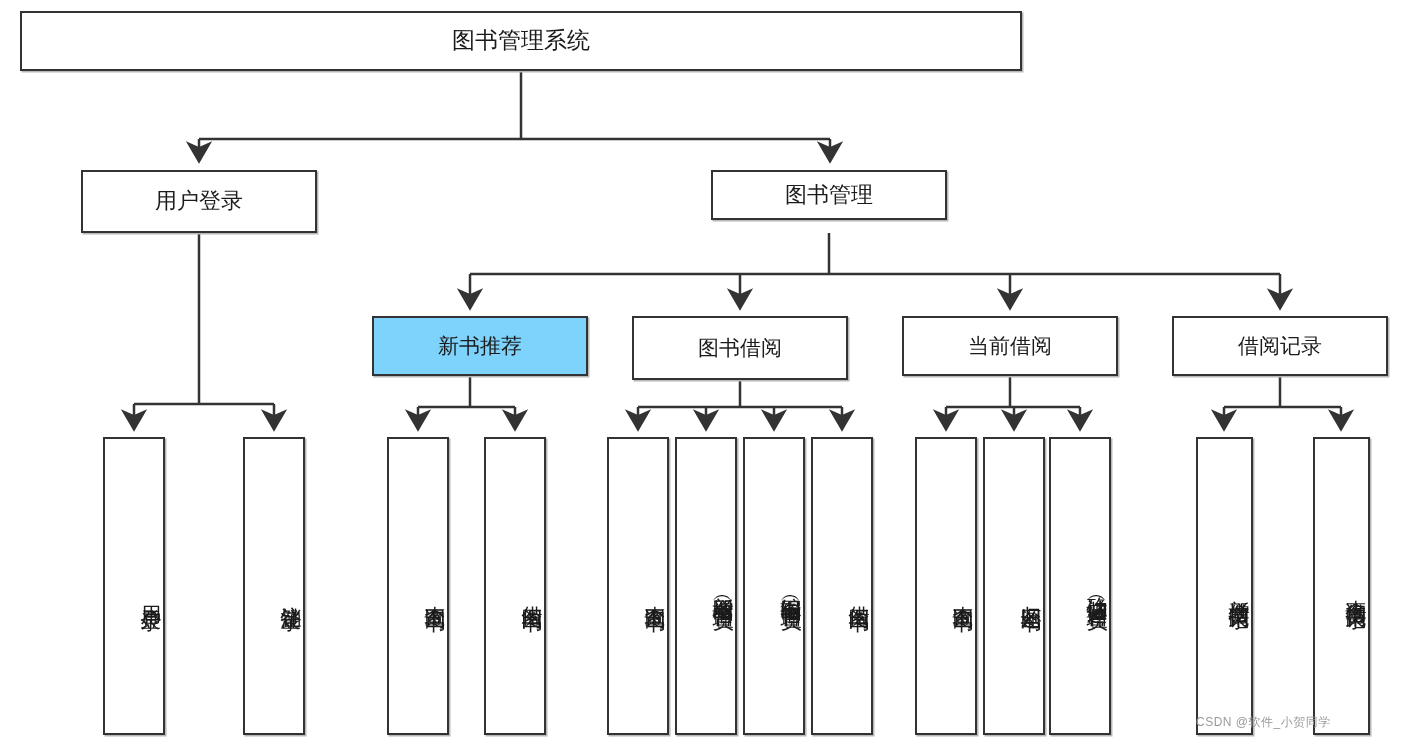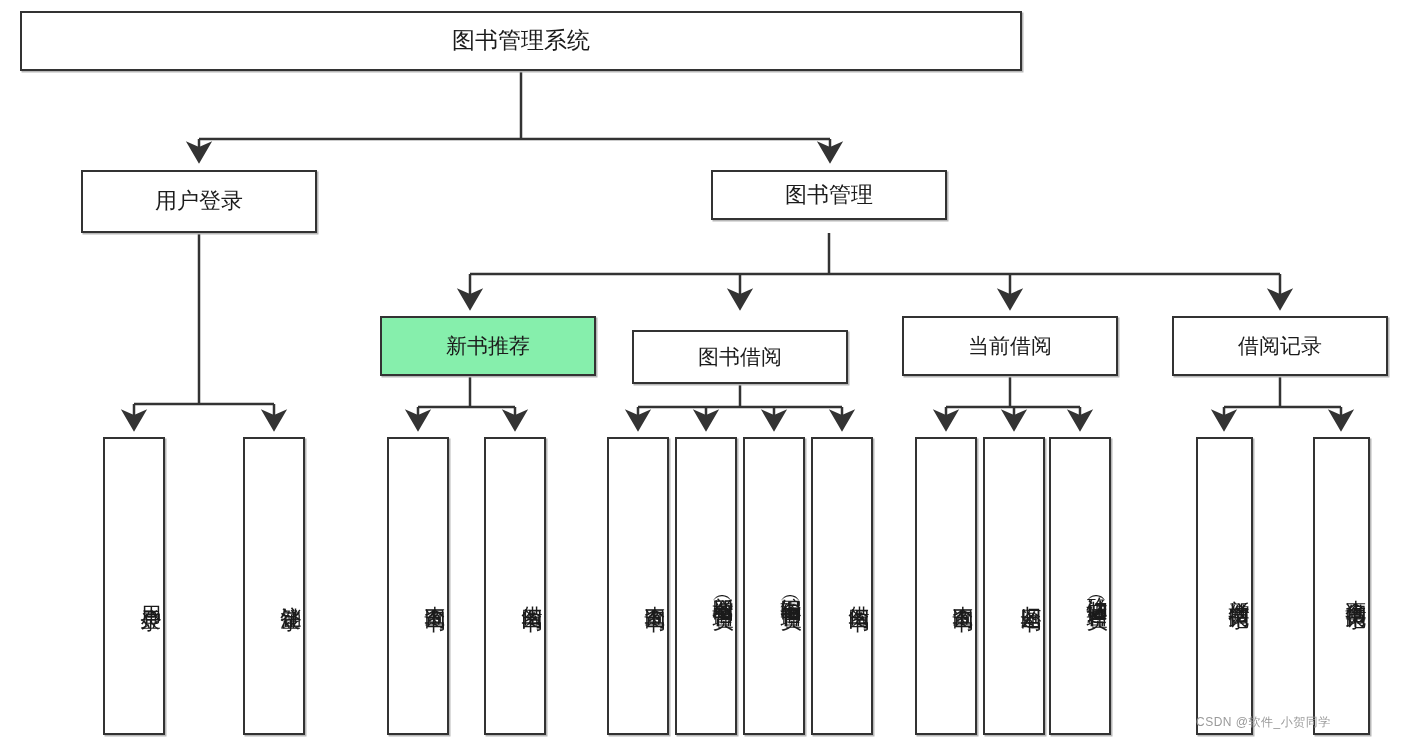--- a/index.html
+++ b/index.html
@@ -116,22 +116,22 @@
       <path d="M 1224 407 L 1224 428" marker-end="url(#arrow)"></path>
       <path d="M 1341 407 L 1341 428" marker-end="url(#arrow)"></path>
     </g>
   </svg>
 
   <div class="node horiz n-root" style="left: 20px; top: 11px; width: 1002px; height: 60px; border-color: rgb(51, 51, 51); background: rgb(255, 255, 255); color: rgb(27, 27, 27); box-shadow: rgb(184, 184, 184) 1.5px 1.5px 0px 0px;">图书管理系统</div>
 
   <div class="node horiz n-l2" style="left: 81px; top: 170px; width: 236px; height: 63px; border-color: rgb(51, 51, 51); background: rgb(255, 255, 255); color: rgb(27, 27, 27); box-shadow: rgb(184, 184, 184) 1.5px 1.5px 0px 0px;">用户登录</div>
   <div class="node horiz n-l2" style="left: 711px; top: 170px; width: 236px; height: 50px; border-color: rgb(51, 51, 51); background: rgb(255, 255, 255); color: rgb(27, 27, 27); box-shadow: rgb(184, 184, 184) 1.5px 1.5px 0px 0px;">图书管理</div>
 
-  <div class="node horiz n-l3" style="left: 380px; top: 316px; width: 216px; height: 60px; border-color: rgb(51, 51, 51); background: #86efac; color: rgb(27, 27, 27); box-shadow: rgb(184, 184, 184) 1.5px 1.5px 0px 0px;">新书推荐</div>
-  <div class="node horiz n-l3" style="left: 632px; top: 316px; width: 216px; height: 54px; border-color: rgb(51, 51, 51); background: rgb(255, 255, 255); color: rgb(27, 27, 27); box-shadow: rgb(184, 184, 184) 1.5px 1.5px 0px 0px; margin-top: 14px;">图书借阅</div>
+  <div class="node horiz n-l3" style="left: 372px; top: 316px; width: 216px; height: 60px; border-color: rgb(51, 51, 51); background: #7dd3fc; color: rgb(27, 27, 27); box-shadow: rgb(184, 184, 184) 1.5px 1.5px 0px 0px;">新书推荐</div>
+  <div class="node horiz n-l3" style="left: 632px; top: 316px; width: 216px; height: 64px; border-color: rgb(51, 51, 51); background: rgb(255, 255, 255); color: rgb(27, 27, 27); box-shadow: rgb(184, 184, 184) 1.5px 1.5px 0px 0px;">图书借阅</div>
   <div class="node horiz n-l3" style="left: 1172px; top: 316px; width: 216px; height: 60px; border-color: rgb(51, 51, 51); background: rgb(255, 255, 255); color: rgb(27, 27, 27); box-shadow: rgb(184, 184, 184) 1.5px 1.5px 0px 0px;">借阅记录</div>
   <div class="node horiz n-l3" style="left: 902px; top: 316px; width: 216px; height: 60px; border-color: rgb(51, 51, 51); background: rgb(255, 255, 255); color: rgb(27, 27, 27); box-shadow: rgb(184, 184, 184) 1.5px 1.5px 0px 0px;">当前借阅</div>
 
   <div class="node vert n-leaf" style="left: 103px; top: 437px; width: 62px; height: 298px; border-color: rgb(51, 51, 51); background: rgb(255, 255, 255); color: rgb(27, 27, 27); box-shadow: rgb(184, 184, 184) 1.5px 1.5px 0px 0px;">用户登录</div>
   <div class="node vert n-leaf" style="left: 243px; top: 437px; width: 62px; height: 298px; border-color: rgb(51, 51, 51); background: rgb(255, 255, 255); color: rgb(27, 27, 27); box-shadow: rgb(184, 184, 184) 1.5px 1.5px 0px 0px;">注销登录</div>
 
   <div class="node vert n-leaf" style="left: 387px; top: 437px; width: 62px; height: 298px; border-color: rgb(51, 51, 51); background: rgb(255, 255, 255); color: rgb(27, 27, 27); box-shadow: rgb(184, 184, 184) 1.5px 1.5px 0px 0px;">查询图书</div>
   <div class="node vert n-leaf" style="left: 484px; top: 437px; width: 62px; height: 298px; border-color: rgb(51, 51, 51); background: rgb(255, 255, 255); color: rgb(27, 27, 27); box-shadow: rgb(184, 184, 184) 1.5px 1.5px 0px 0px;">借阅图书</div>
 
   <div class="node vert n-leaf" style="left: 607px; top: 437px; width: 62px; height: 298px; border-color: rgb(51, 51, 51); background: rgb(255, 255, 255); color: rgb(27, 27, 27); box-shadow: rgb(184, 184, 184) 1.5px 1.5px 0px 0px;">查询图书</div>

